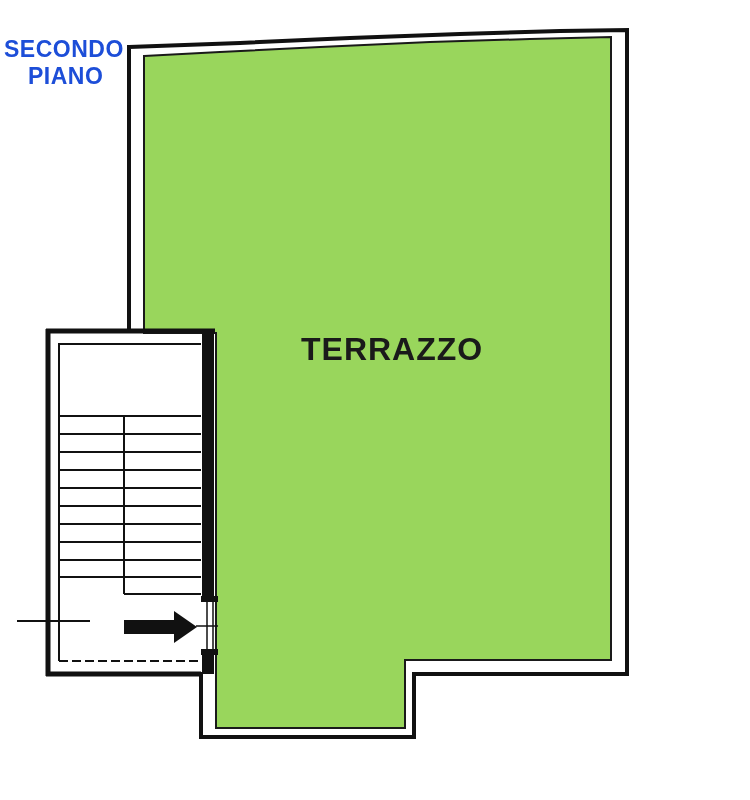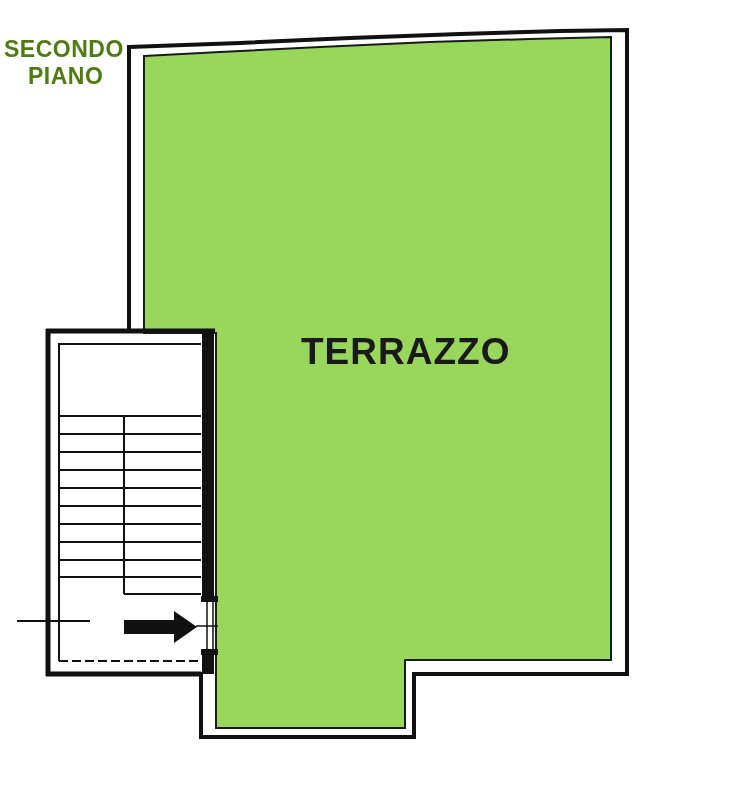--- a/index.html
+++ b/index.html
@@ -20,33 +20,33 @@
     left: 0;
     top: 0;
   }
   .floor-label {
     position: absolute;
     left: 4px;
     top: 36px;
     font-weight: bold;
     font-size: 23px;
     line-height: 27px;
-    color: #4d7c0f;
+    color: #1d4ed8;
     letter-spacing: 0.5px;
     white-space: nowrap;
   }
   .floor-label .line2 {
     margin-left: 24px;
   }
   .room-label {
     position: absolute;
     left: 301px;
     top: 331px;
     font-weight: bold;
-    font-size: 37px;
+    font-size: 32px;
     color: #1a1a1a;
     letter-spacing: 1px;
     white-space: nowrap;
   }
 </style>
 </head>
 <body>
 
 <div class="stage">
 

